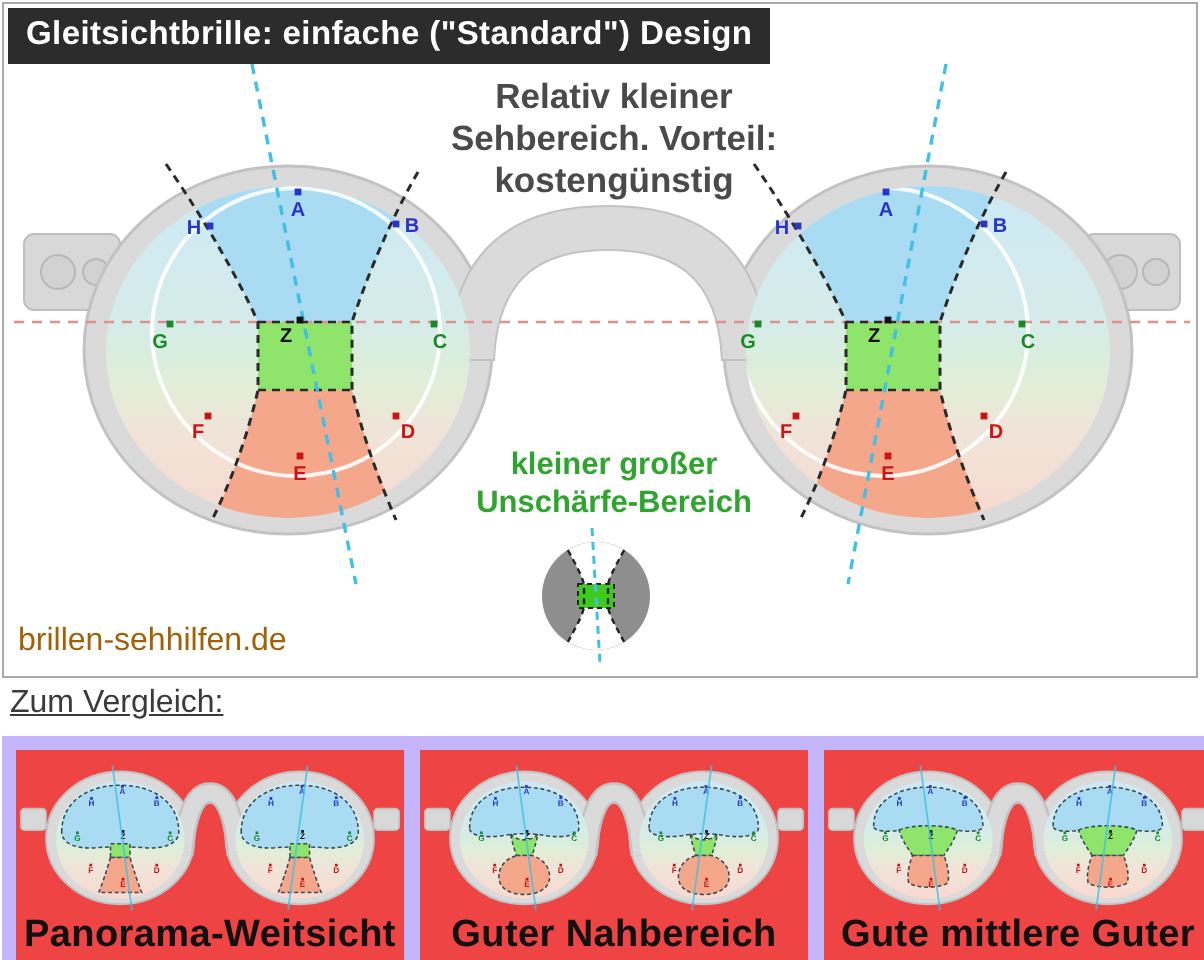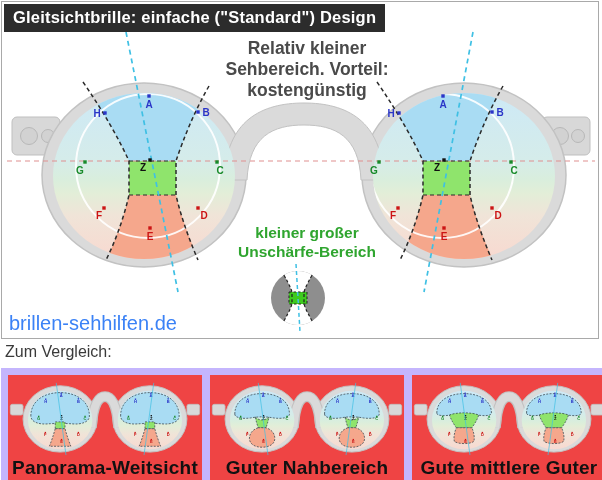--- a/index.html
+++ b/index.html
@@ -18,24 +18,24 @@
   }
   .advantage-note{
     position:absolute;left:195px;top:36px;width:220px;text-align:center;
     color:#4a4a4a;font-size:17.5px;line-height:21px;white-space:pre-line;font-weight:bold;
   }
   .blur-note{
     position:absolute;left:195px;top:221px;width:220px;text-align:center;
     font-weight:bold;font-size:15.5px;line-height:19px;white-space:pre-line;
   }
   .watermark{
-    position:absolute;left:7px;top:310px;color:#3b82f6;font-size:20px;
+    position:absolute;left:7px;top:310px;color:#a16207;font-size:16px;
   }
   .compare-heading{
-    position:absolute;left:5px;top:343px;color:#3a3a3a;font-size:16px;
+    position:absolute;left:5px;top:343px;color:#3a3a3a;font-size:16px;text-decoration:underline;
   }
   .cmp-panel{
     position:absolute;top:368px;height:108px;border:7px solid #c4b5fd;background:#ef4444;
   }
   .cmp-panel.p0{left:1px;width:194px;}
   .cmp-panel.p1{left:203px;width:194px;}
   .cmp-panel.p2{left:405px;width:194px;}
   .cmp-svg{position:absolute;left:0px;top:2px;}
   .cmp-label{
     position:absolute;left:0;right:0;bottom:4px;text-align:center;

